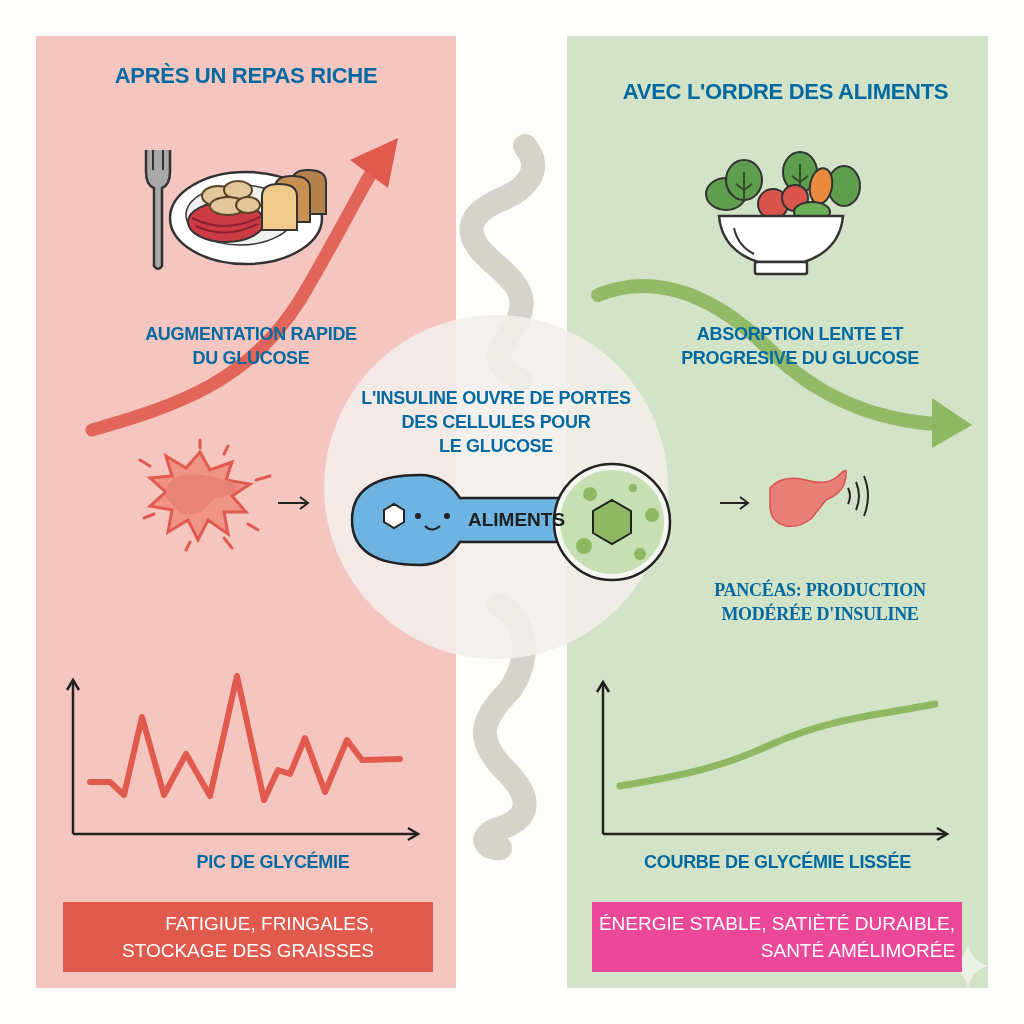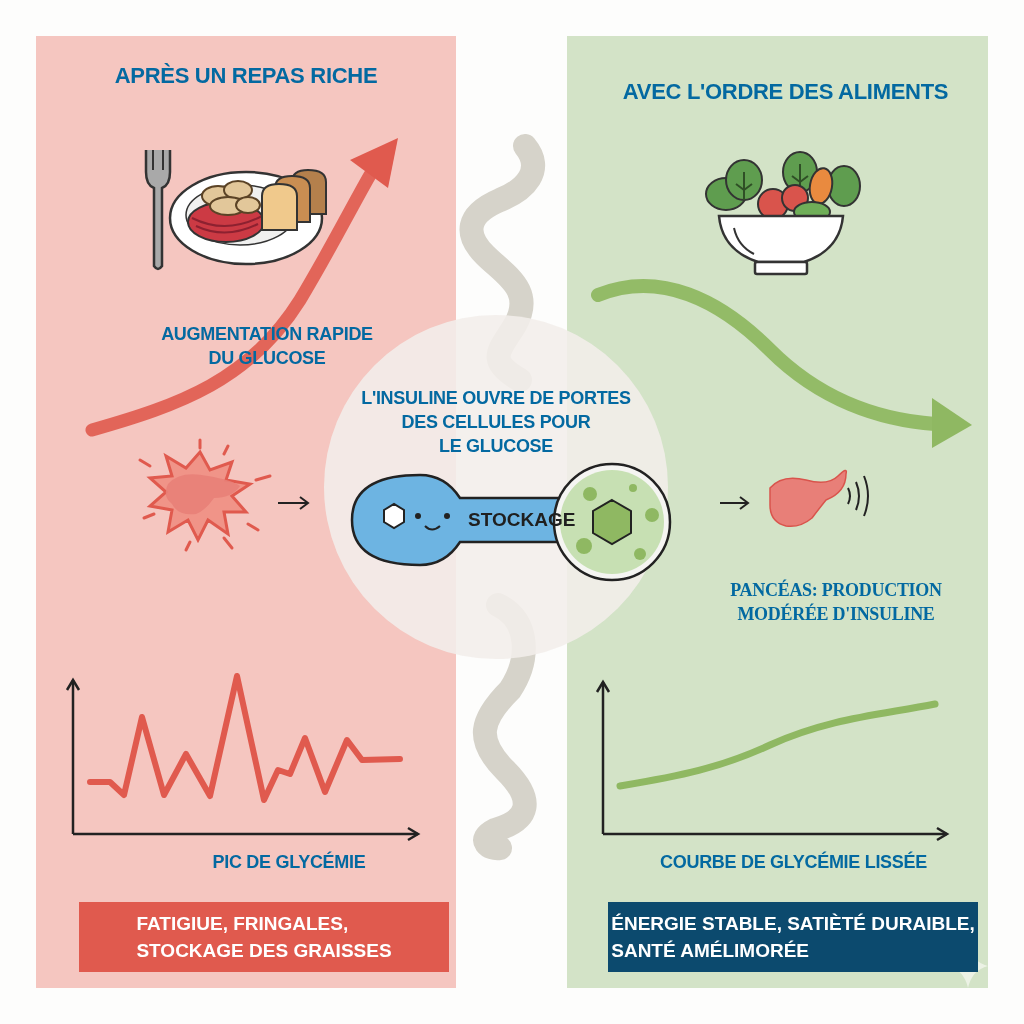--- a/index.html
+++ b/index.html
@@ -11,30 +11,29 @@
   .panel { position: absolute; top: 36px; height: 952px; }
   .panel-left { left: 36px; width: 420px; background: #f5c6c0; }
   .panel-right { left: 567px; width: 421px; background: #d3e3c7; }
   .layer { position: absolute; left: 0; top: 0; width: 1024px; height: 1024px; }
   .txt {
     position: absolute; text-align: center; color: #0369a1;
     font-weight: bold; text-transform: uppercase; letter-spacing: -0.3px;
     font-stretch: condensed;
   }
   .title { font-size: 22px; line-height: 28px; }
-  .label { font-size: 18px; line-height: 24px; margin-left: 16px; }
+  .label { font-size: 18px; line-height: 24px; }
   .center-title { font-size: 18px; line-height: 24px; }
   .banner {
-    position: absolute; color: #fff; font-weight: bold; text-align: left;
+    position: absolute; color: #fff; font-weight: normal; text-align: right;
     font-size: 19px; line-height: 27px; display: flex; align-items: center; justify-content: center;
     text-transform: uppercase;
-    margin-left: 16px;
   }
   .banner-left { left: 63px; top: 902px; width: 370px; height: 70px; background: #e05a4e; }
-  .banner-right { left: 592px; top: 902px; width: 370px; height: 70px; background: #0c4a6e; }
+  .banner-right { left: 592px; top: 902px; width: 370px; height: 70px; background: #ec4899; }
   .insulin-label {
     position: absolute; font-weight: bold; font-size: 19px; color: #1f1f1f;
   }
 </style>
 </head>
 <body>
 
 <div class="panel panel-left"></div>
 <div class="panel panel-right"></div>
 
@@ -176,31 +175,33 @@
   <div>
     <div>FATIGIUE, FRINGALES,</div>
     <div>STOCKAGE DES GRAISSES</div>
   </div>
 </div>
 
 <div class="txt title" style="left:575px; top:62px; width:421px;margin-top:16px;">
   <div>AVEC L'ORDRE DES ALIMENTS</div>
 </div>
 <div class="txt label" style="left:640px; top:322px; width:320px;">
+  <div>ABSORPTION LENTE ET</div>
+  <div>PROGRESIVE DU GLUCOSE</div>
 </div>
 <div class="txt label" style="left:670px; top:578px; width:300px;font-family:Liberation Serif, serif;">
   <div>PANCÉAS: PRODUCTION</div>
   <div>MODÉRÉE D'INSULINE</div>
 </div>
 <div class="txt label" style="left:567px; top:850px; width:421px;">COURBE DE GLYCÉMIE LISSÉE</div>
 <div class="banner banner-right">
   <div>
     <div>ÉNERGIE STABLE, SATIÈTÉ DURAIBLE,</div>
     <div>SANTÉ AMÉLIMORÉE</div>
   </div>
 </div>
 
 <div class="txt center-title" style="left:336px; top:386px; width:320px;">
   <div>L'INSULINE OUVRE DE PORTES</div>
   <div>DES CELLULES POUR</div>
   <div>LE GLUCOSE</div>
 </div>
-<div class="insulin-label" style="left:468px; top:509px;">STOCKAGE</div>
+<div class="insulin-label" style="left:468px; top:509px;">ALIMENTS</div>
 
 </body></html>

